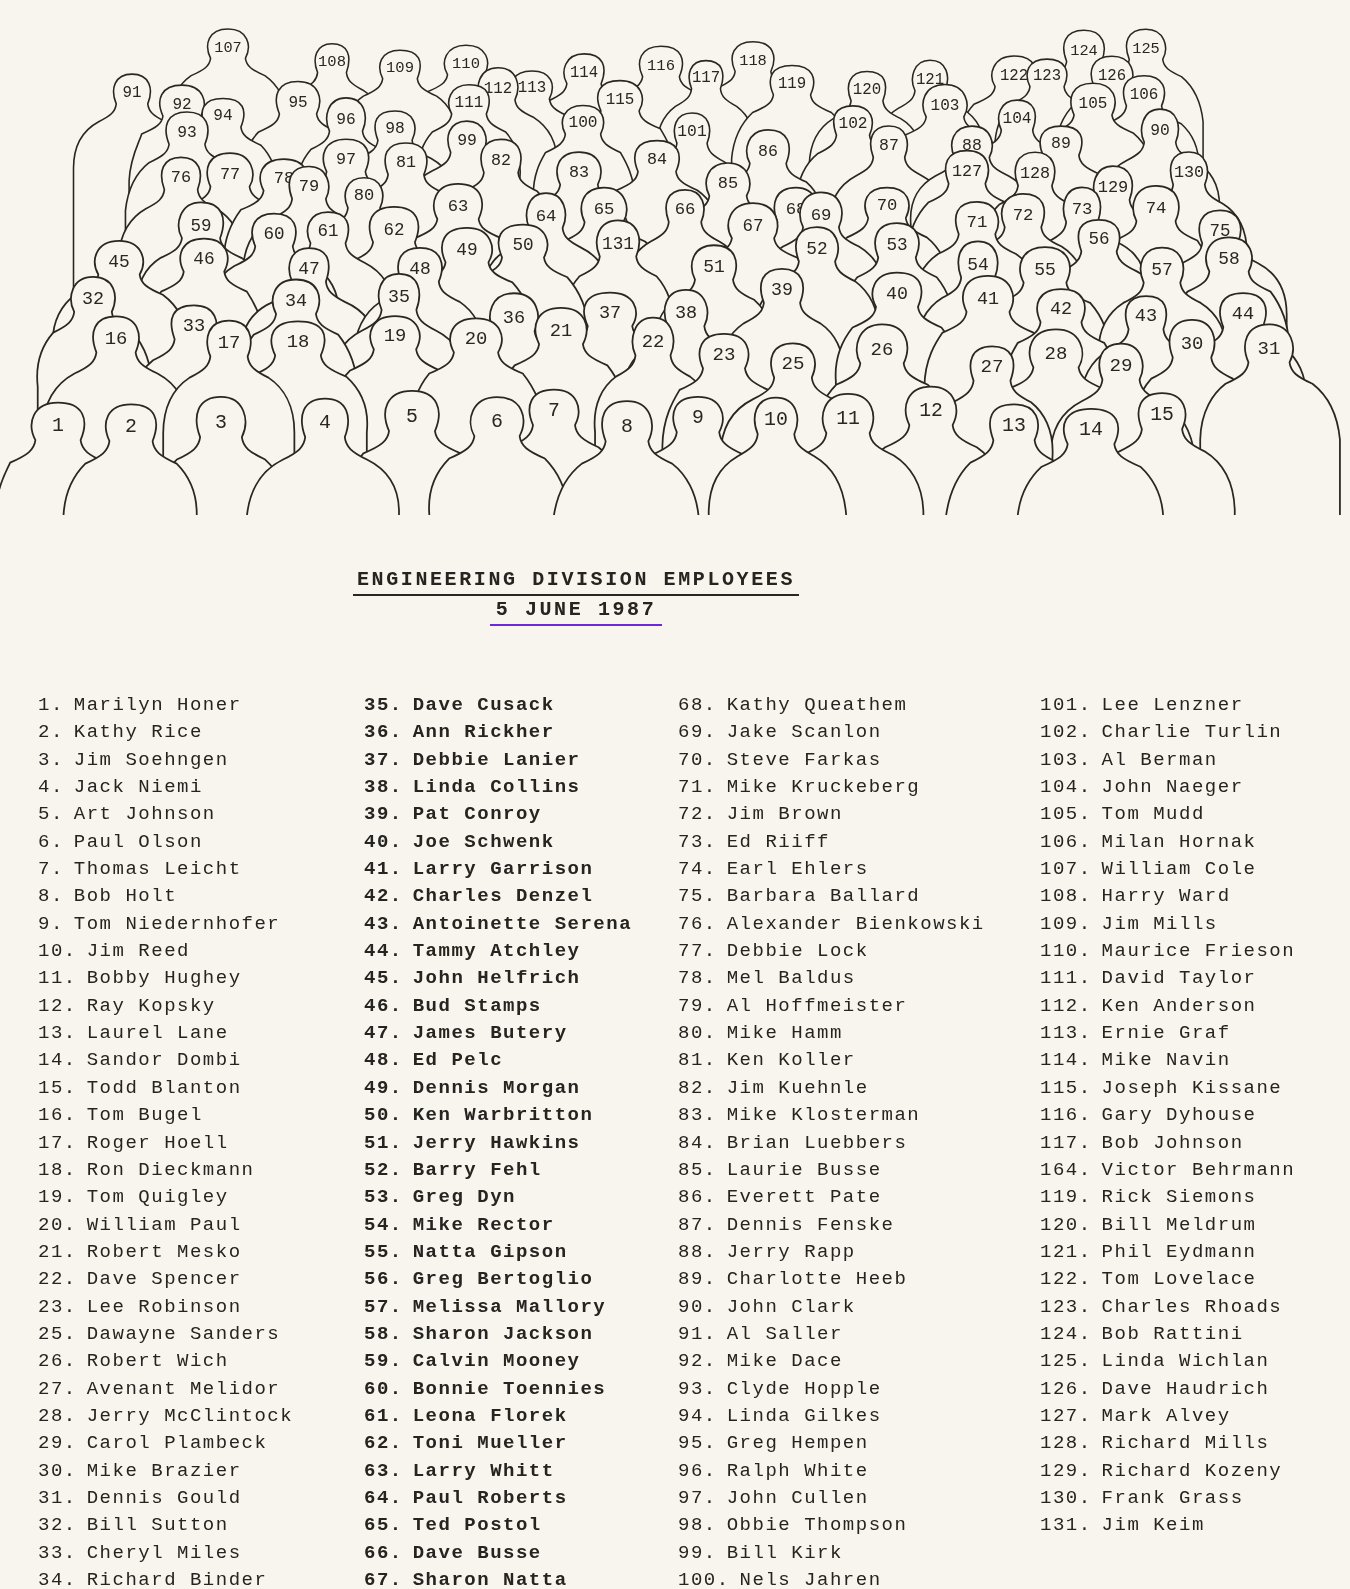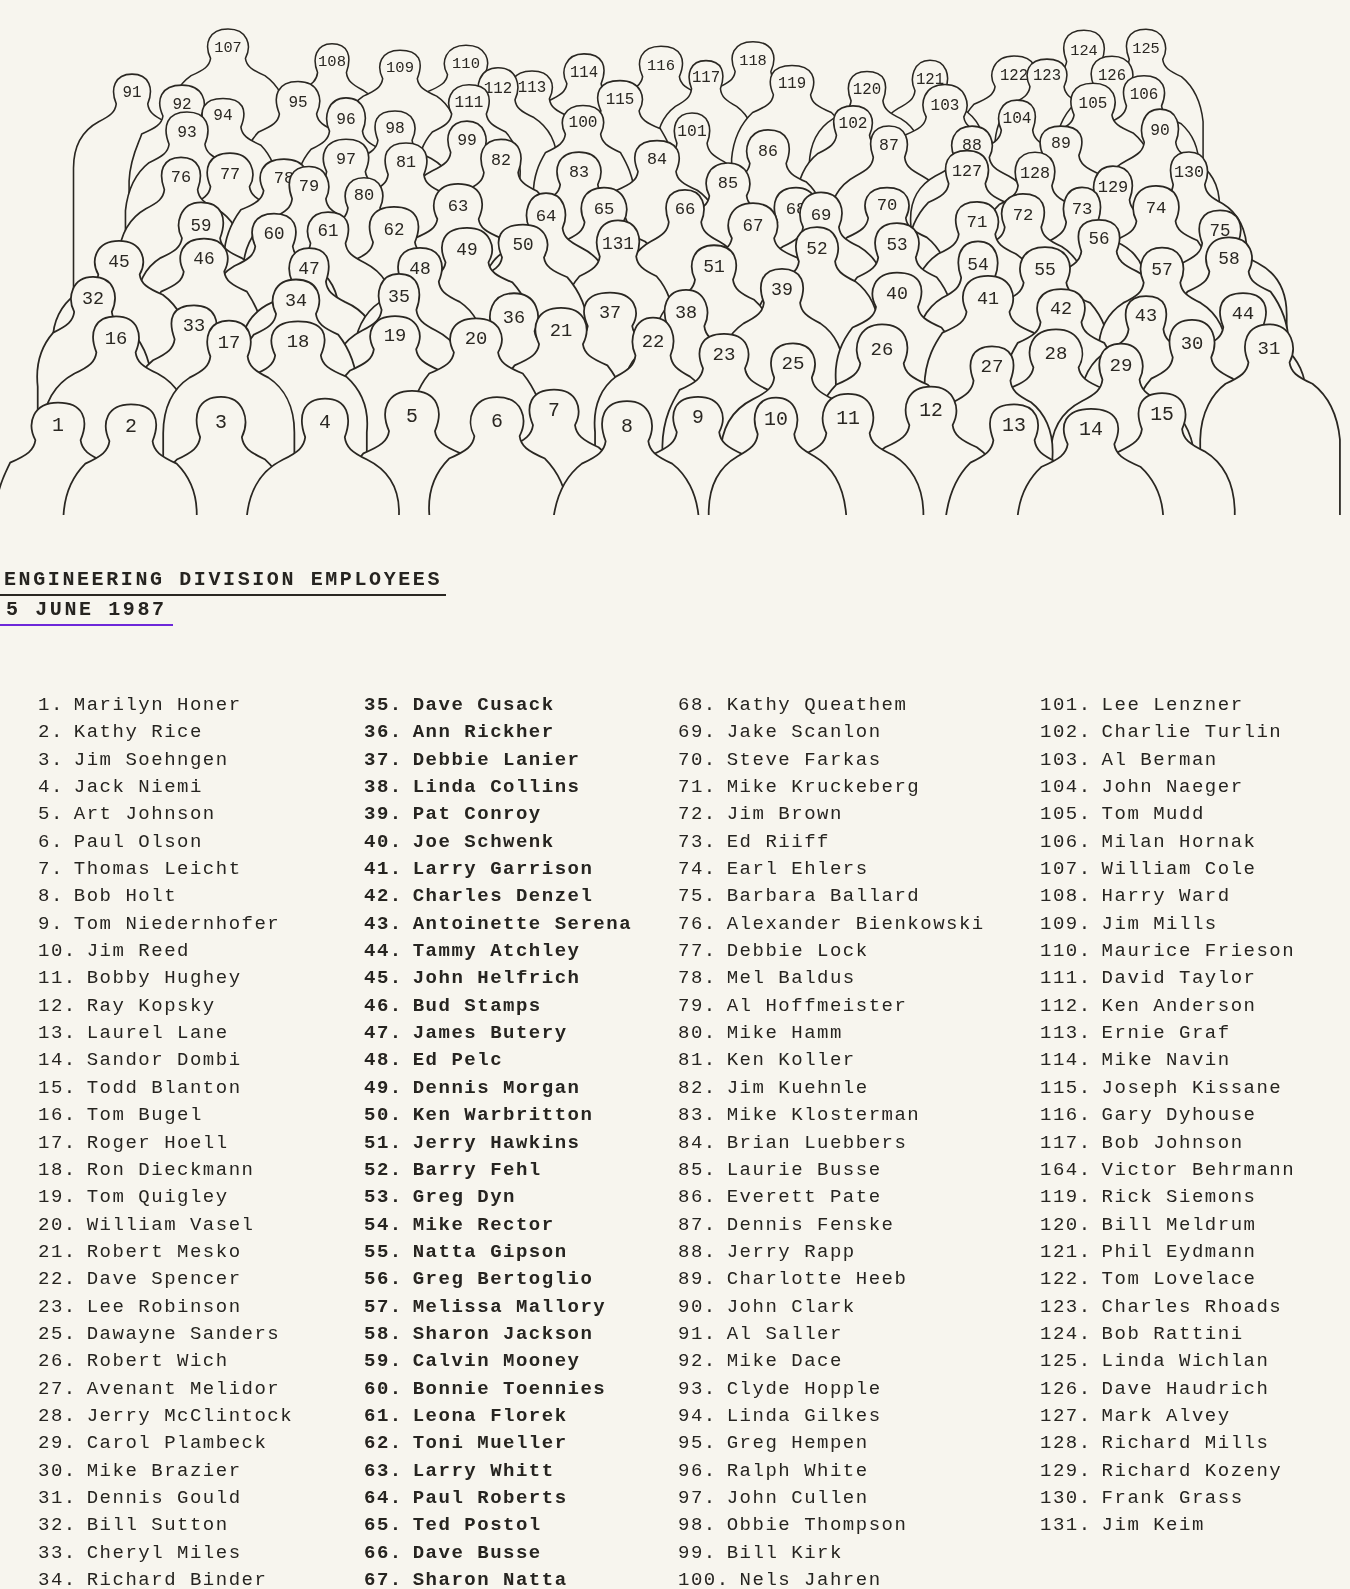--- a/index.html
+++ b/index.html
@@ -14,21 +14,21 @@
   .page{position:absolute;inset:0;}
   
   #crowd{position:absolute;left:0;top:0;}
   #crowd text{
     font-family:"Liberation Mono","DejaVu Sans Mono",monospace;
     fill:#2a2722;
   }
   
   .titles{
     position:absolute;left:0;top:568px;width:1152px;
-    text-align:left;
+    text-align:center;
   }
   .titles .t1{
     display:inline-block;
     font-size:20px;letter-spacing:2.6px;font-weight:bold;
     border-bottom:2px solid #2a2722;
     padding:0 4px 3px 4px;
   }
   .titles .t2{
     display:block;margin-top:2px;
   }
@@ -599,21 +599,21 @@
         <div class="row"><span class="num">10.</span><span class="name">Jim Reed</span></div>
         <div class="row"><span class="num">11.</span><span class="name">Bobby Hughey</span></div>
         <div class="row"><span class="num">12.</span><span class="name">Ray Kopsky</span></div>
         <div class="row"><span class="num">13.</span><span class="name">Laurel Lane</span></div>
         <div class="row"><span class="num">14.</span><span class="name">Sandor Dombi</span></div>
         <div class="row"><span class="num">15.</span><span class="name">Todd Blanton</span></div>
         <div class="row"><span class="num">16.</span><span class="name">Tom Bugel</span></div>
         <div class="row"><span class="num">17.</span><span class="name">Roger Hoell</span></div>
         <div class="row"><span class="num">18.</span><span class="name">Ron Dieckmann</span></div>
         <div class="row"><span class="num">19.</span><span class="name">Tom Quigley</span></div>
-        <div class="row"><span class="num">20.</span><span class="name">William Vasel</span></div>
+        <div class="row"><span class="num">20.</span><span class="name">William Paul</span></div>
         <div class="row"><span class="num">21.</span><span class="name">Robert Mesko</span></div>
         <div class="row"><span class="num">22.</span><span class="name">Dave Spencer</span></div>
         <div class="row"><span class="num">23.</span><span class="name">Lee Robinson</span></div>
         <div class="row"><span class="num">25.</span><span class="name">Dawayne Sanders</span></div>
         <div class="row"><span class="num">26.</span><span class="name">Robert Wich</span></div>
         <div class="row"><span class="num">27.</span><span class="name">Avenant Melidor</span></div>
         <div class="row"><span class="num">28.</span><span class="name">Jerry McClintock</span></div>
         <div class="row"><span class="num">29.</span><span class="name">Carol Plambeck</span></div>
         <div class="row"><span class="num">30.</span><span class="name">Mike Brazier</span></div>
         <div class="row"><span class="num">31.</span><span class="name">Dennis Gould</span></div>

